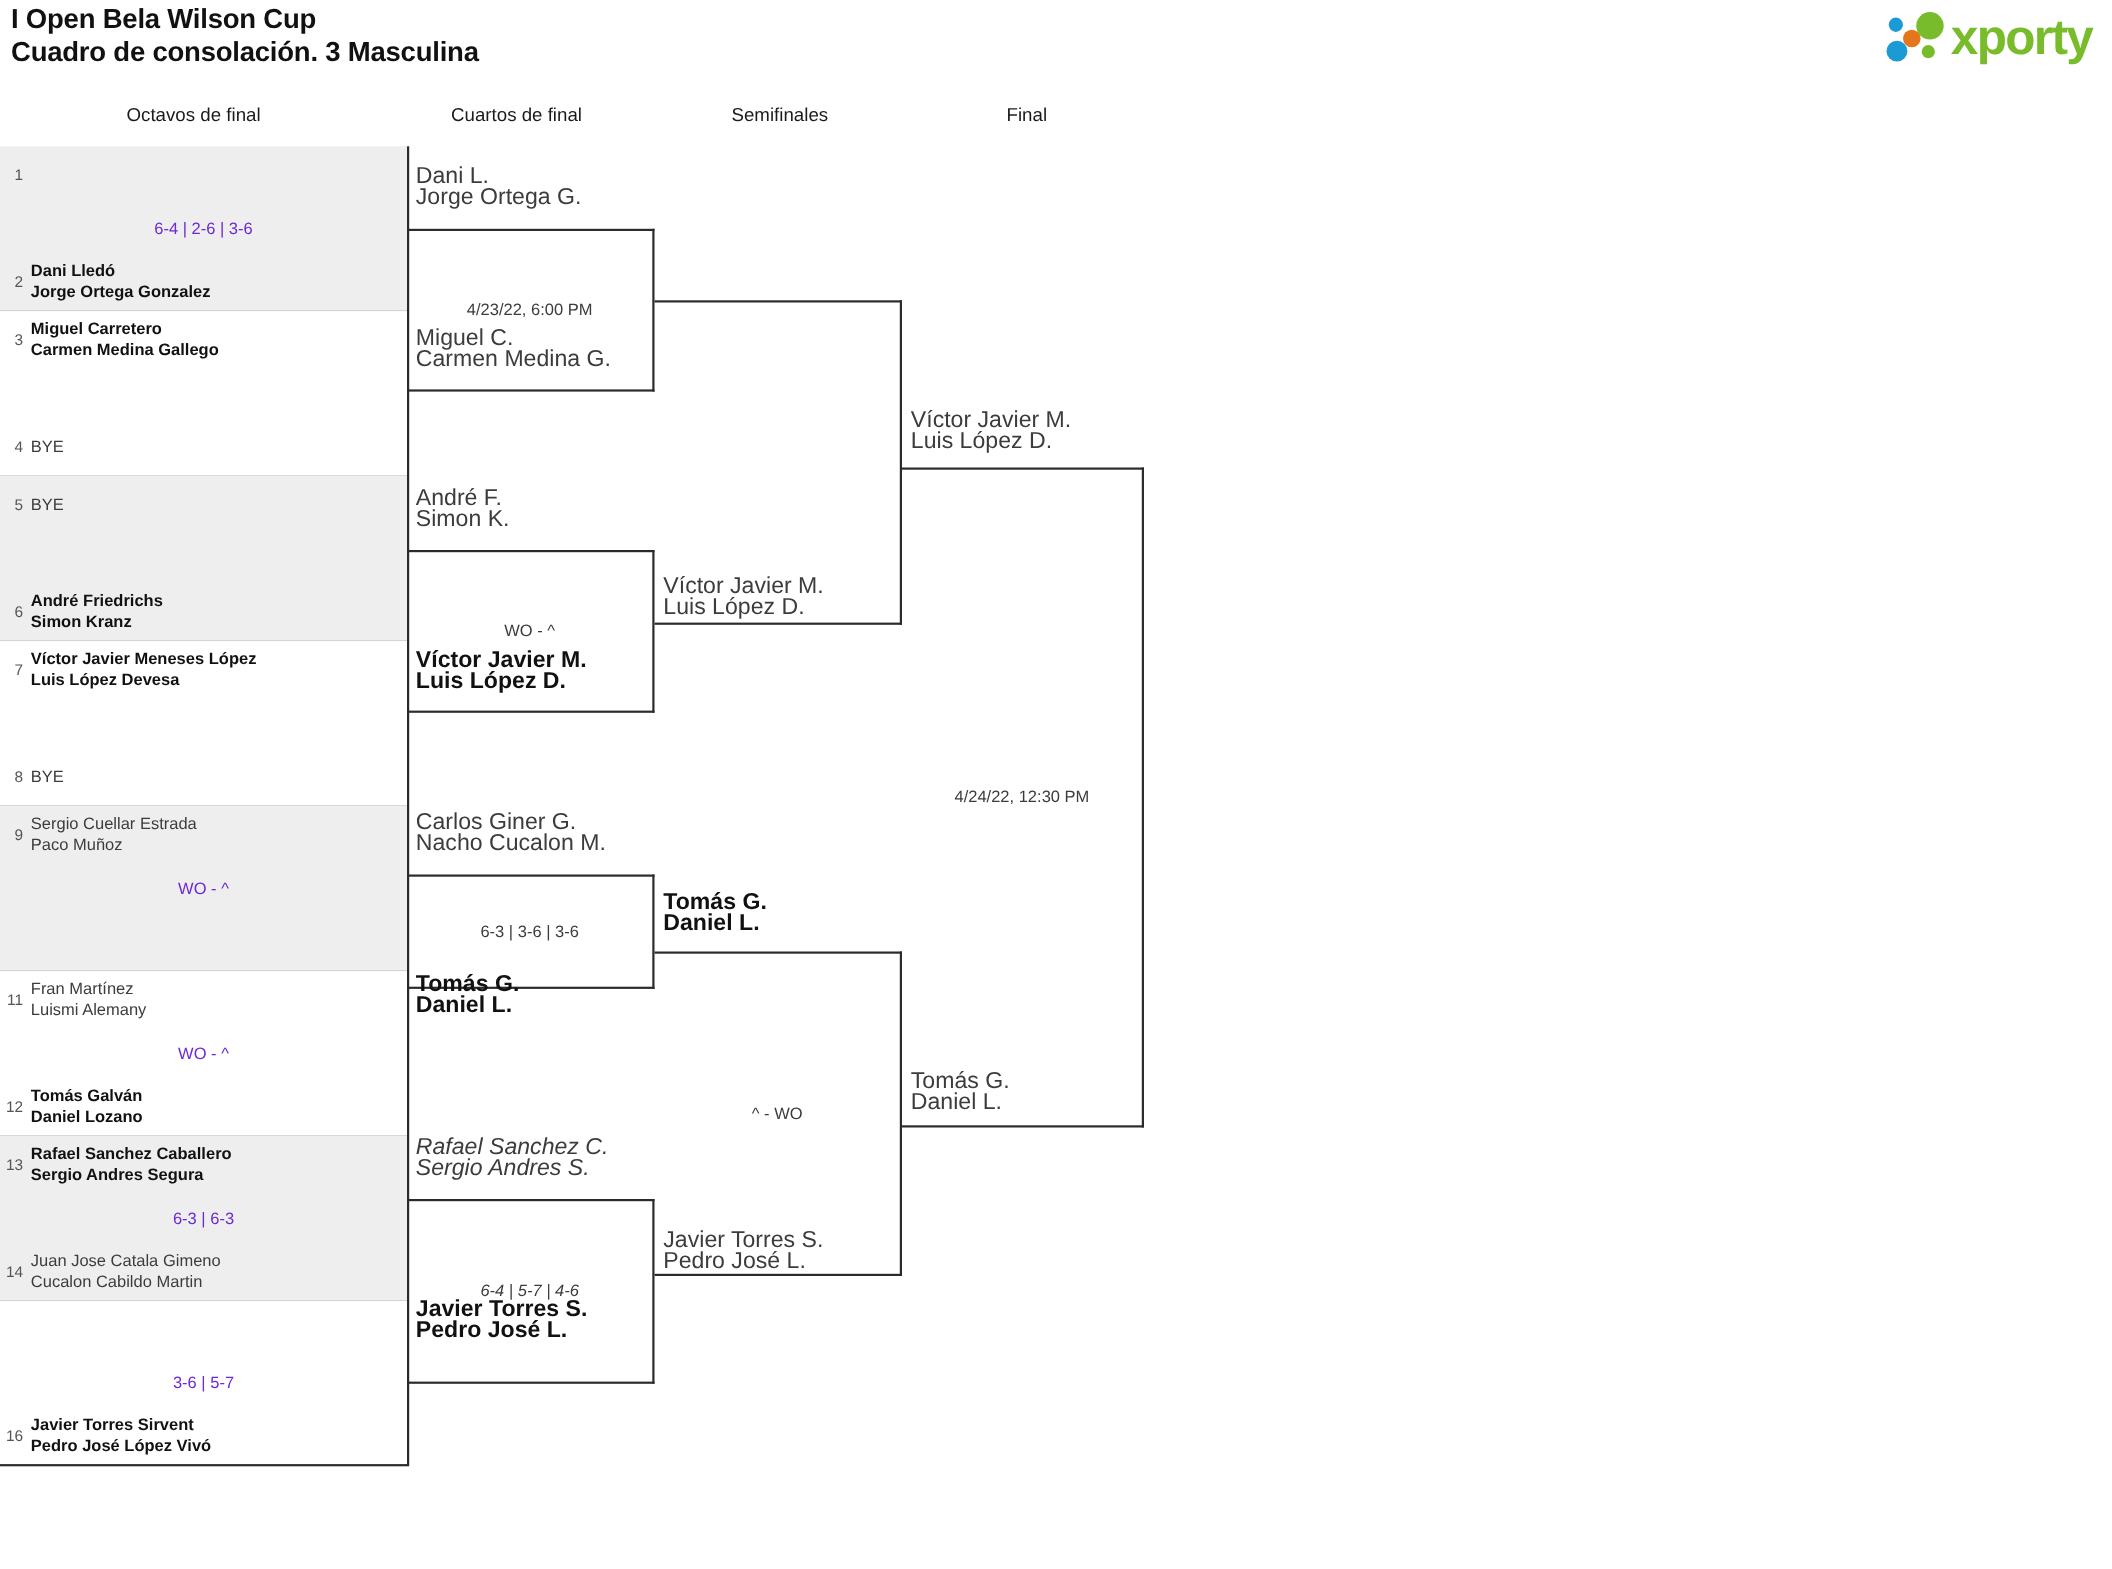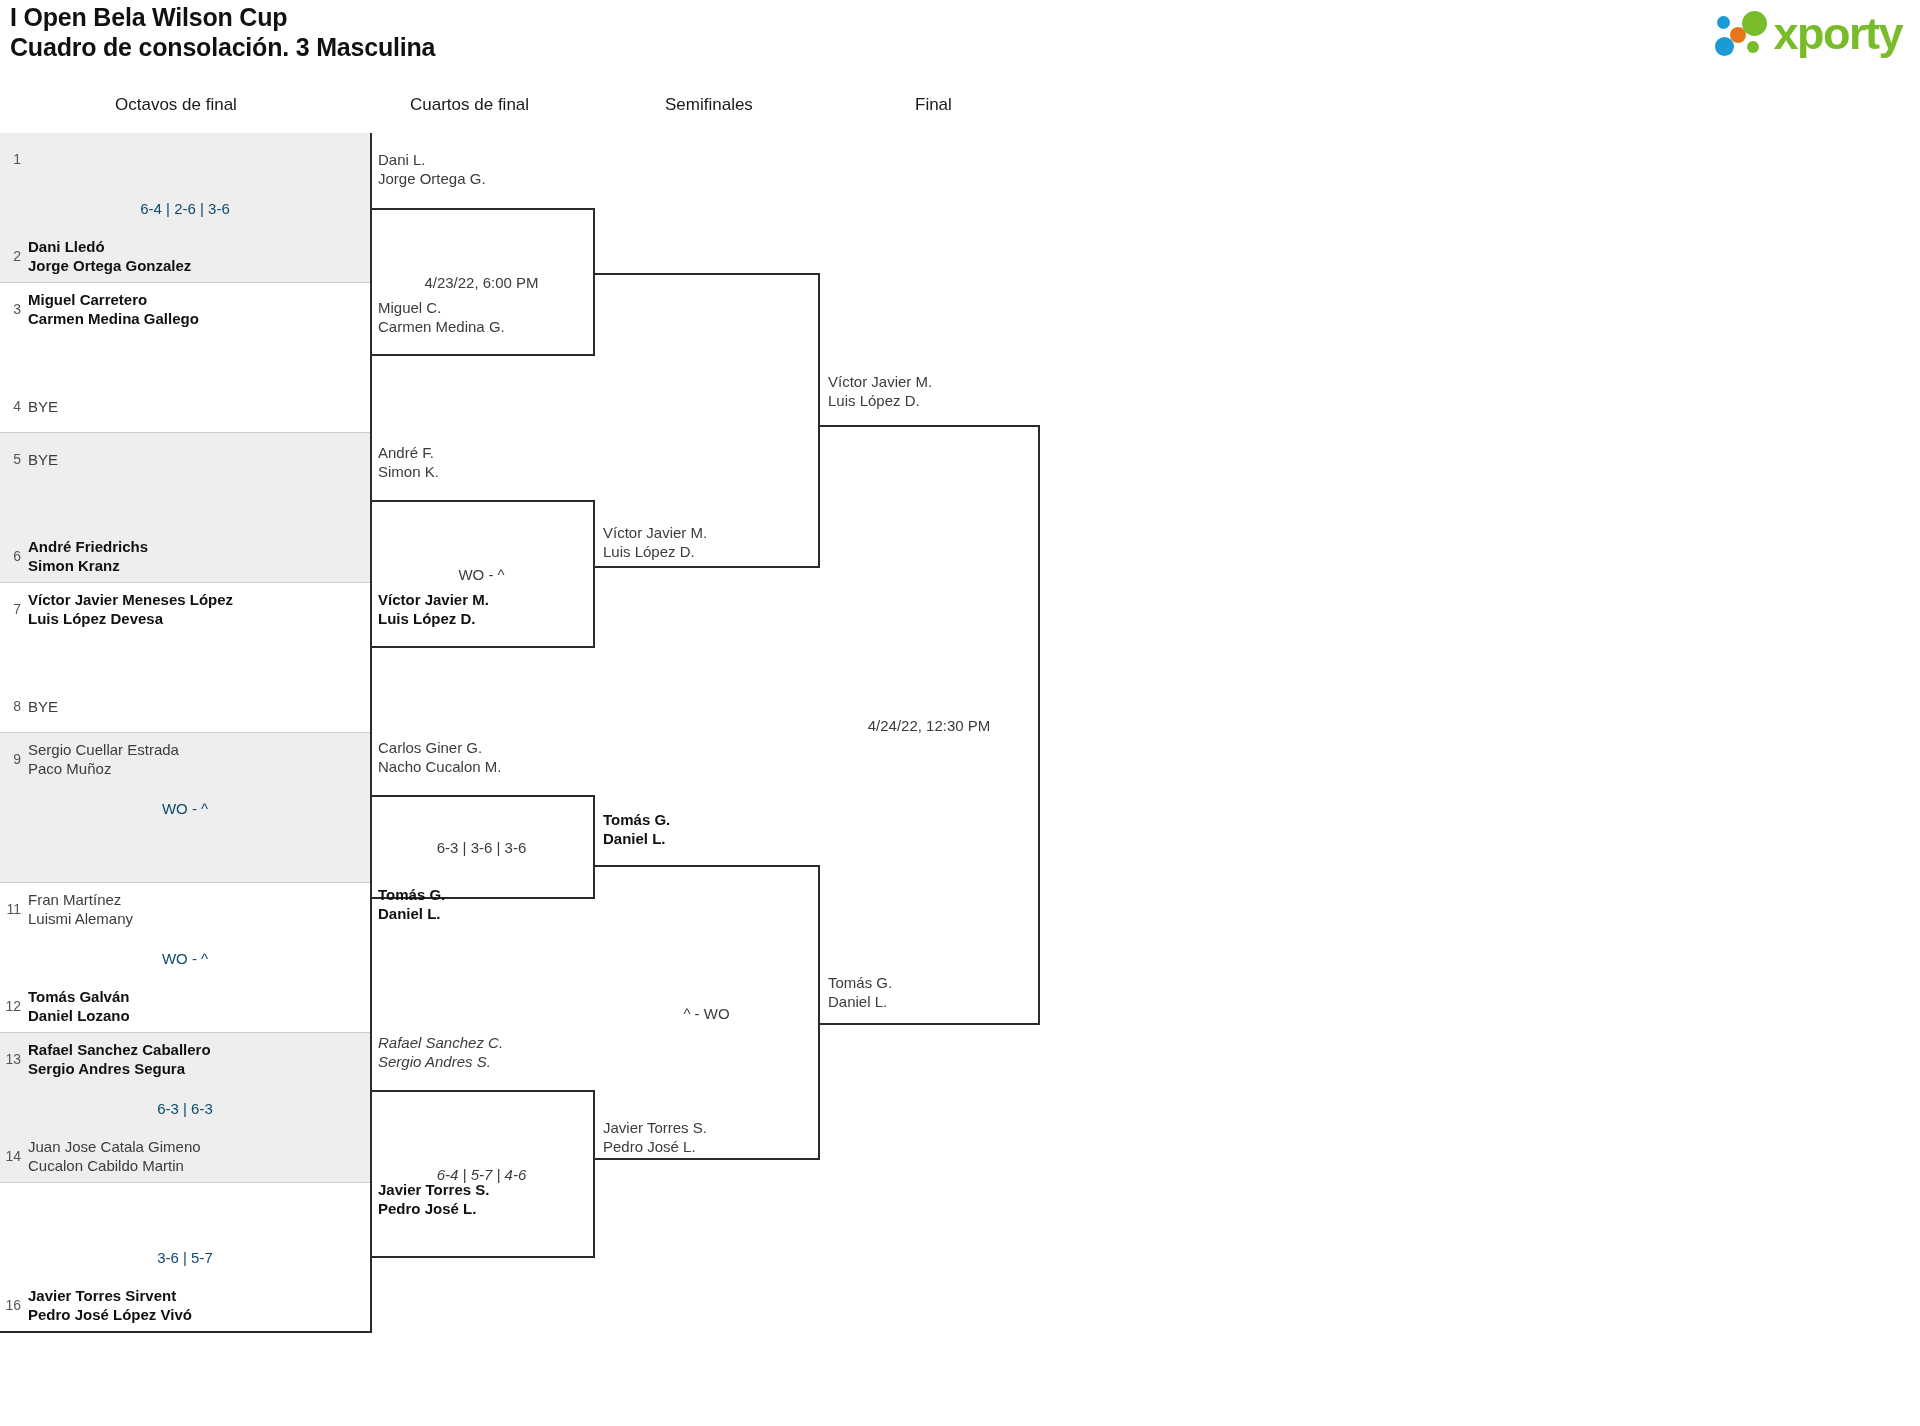--- a/index.html
+++ b/index.html
@@ -132,21 +132,21 @@
     color: #3c3c3c;
   }
   .r1-score {
     position: absolute;
     left: 0;
     width: 100%;
     top: 50%;
     transform: translateY(-50%);
     text-align: center;
     font-size: 15px;
-    color: #0c4a6e;
+    color: #6d28d9;
   }
 
   
   .bx {
     position: absolute;
     box-sizing: border-box;
     border: 2px solid #2b2b2b;
     border-left: none;
     padding-left: 32px;
   }
@@ -156,21 +156,21 @@
     width: 100%;
     top: 50%;
     transform: translateY(-50%);
     text-align: center;
     font-size: 15px;
     color: #3c3c3c;
     white-space: nowrap;
   }
   .feed {
     position: absolute;
-    font-size: 15px;
+    font-size: 21px;
     line-height: 19px;
     color: #3c3c3c;
     white-space: nowrap;
   }
   .feed.winner {
     color: #111111;
     font-weight: bold;
   }
 </style>
 </head>

